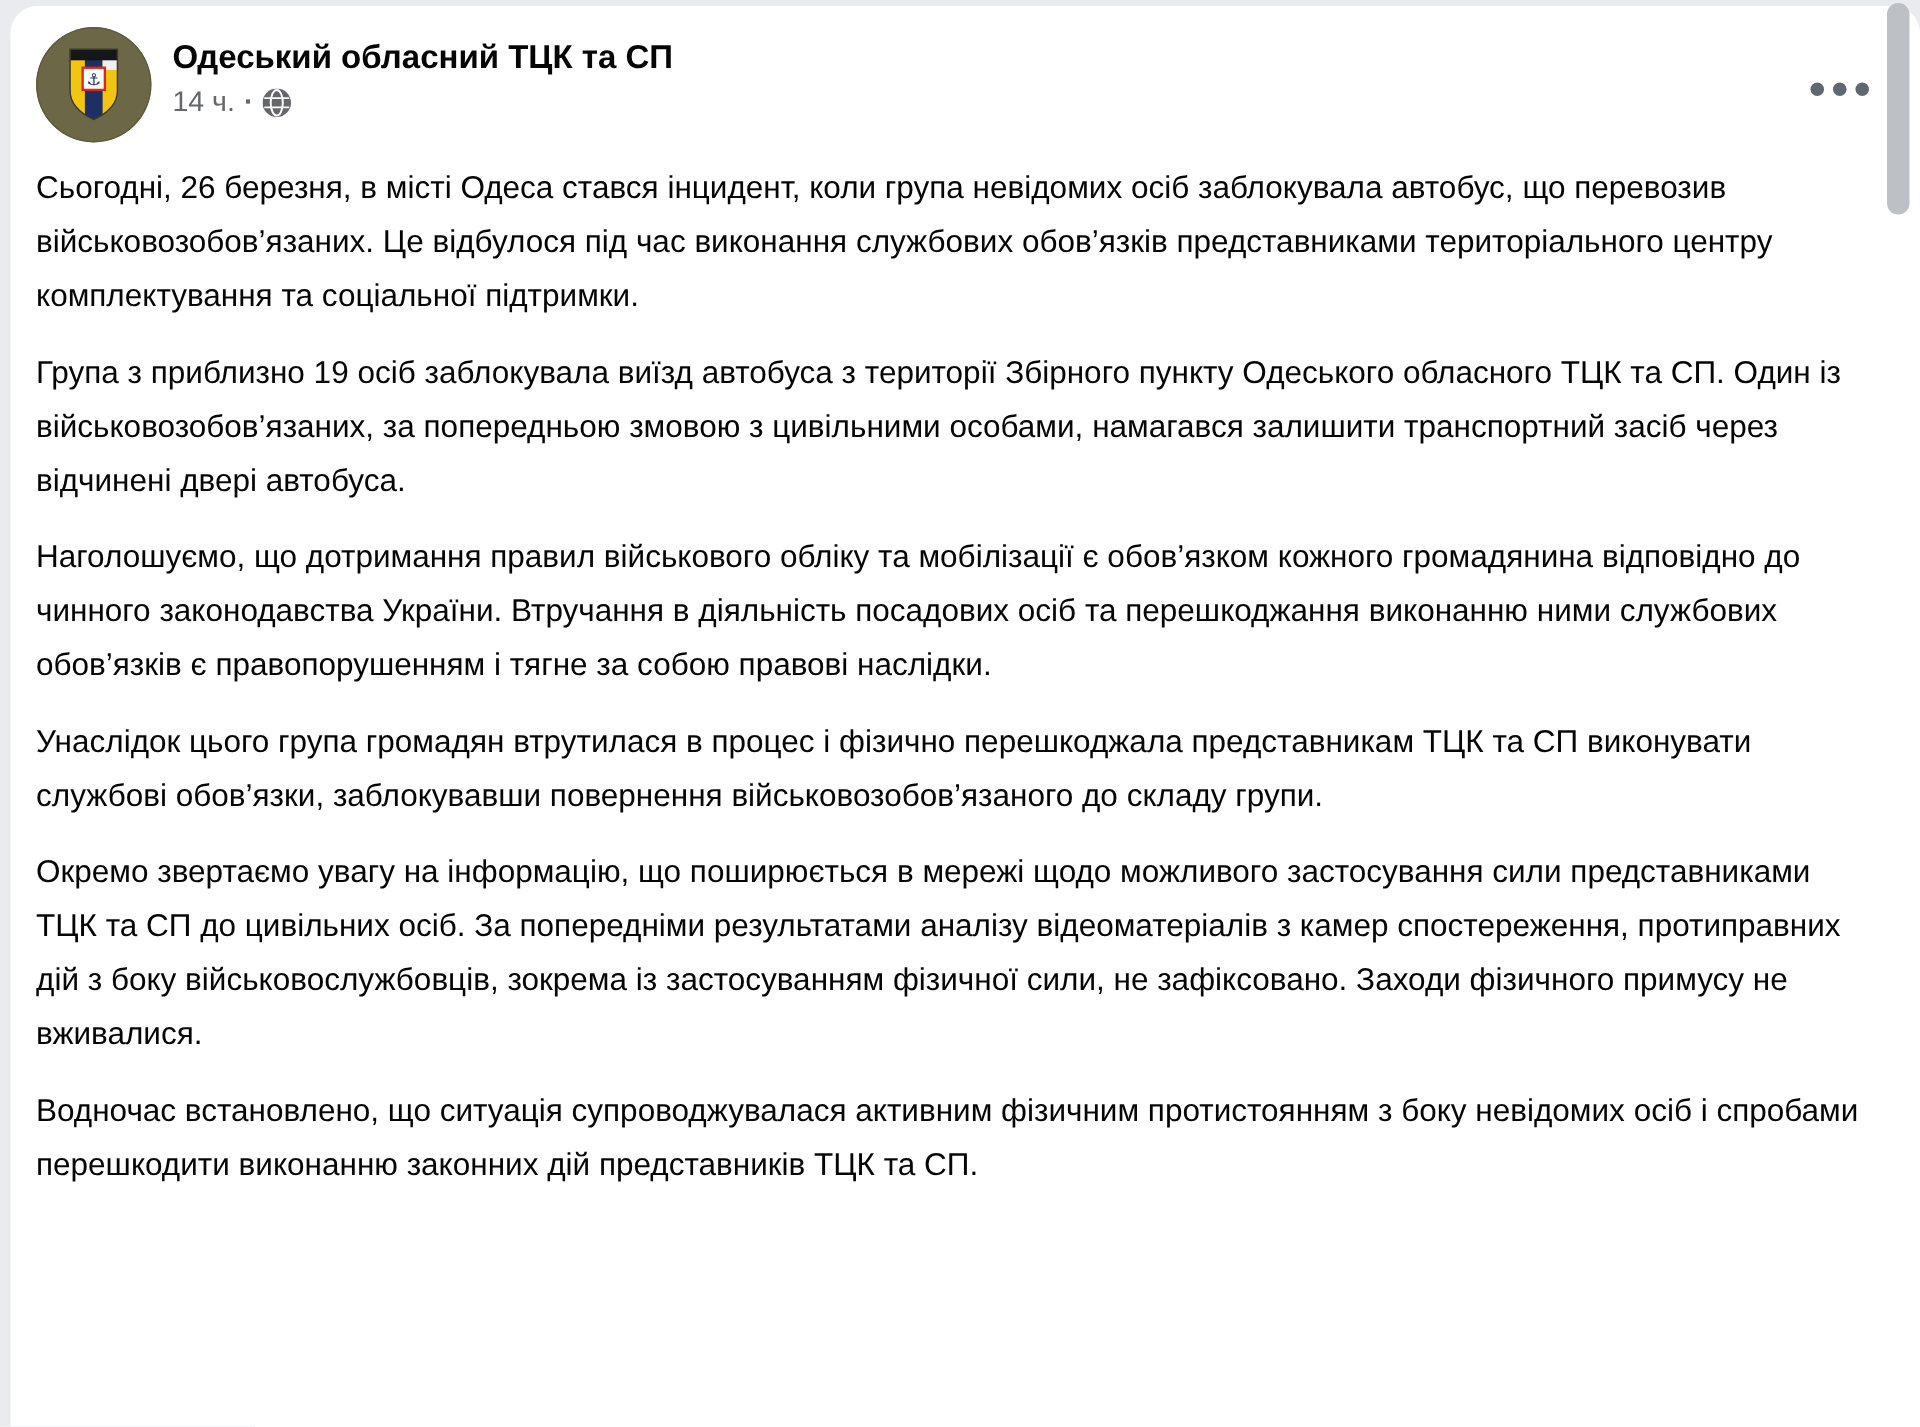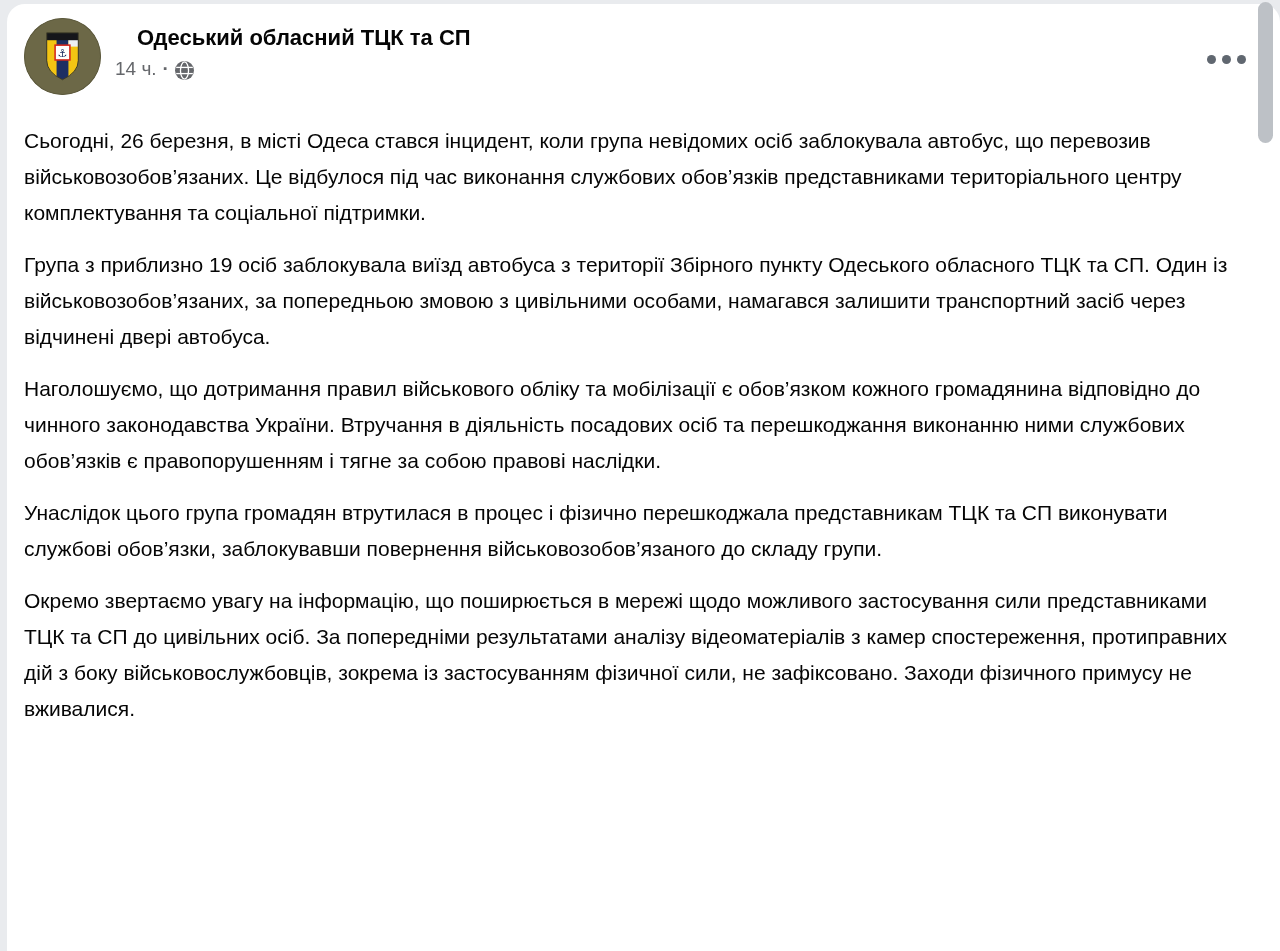--- a/index.html
+++ b/index.html
@@ -39,25 +39,24 @@
     margin-left: 14px;
     padding-top: 6px;
   }
   .page-name {
     font-size: 22px;
     font-weight: 700;
     color: #050505;
     line-height: 28px;
     cursor: pointer;
     display: inline-block;
-    margin-left: 22px;
   }
   .meta {
     display: flex;
-    align-items: flex-end;
+    align-items: flex-start;
     gap: 6px;
     color: #65676B;
     font-size: 19px;
     margin-top: 6px;
   }
   .meta .time { cursor: pointer; }
   .meta .sep { font-weight: 700; }
   .globe { width: 19px; height: 19px; display: block; margin-top: 1px; }
   .menu-btn {
     position: absolute;
@@ -77,21 +76,21 @@
   .menu-btn .dot {
     width: 9px;
     height: 9px;
     border-radius: 50%;
     background: #606770;
   }
   .post-body {
     padding: 12px 28px 0 17px;
   }
   .post-body p {
-    margin: 16px 0 15px 0;
+    margin: 1px 0 15px 0;
     font-size: 21px;
     line-height: 36px;
     color: #050505;
   }
   .scrollbar-thumb {
     position: absolute;
     top: 2px;
     right: 7px;
     width: 15px;
     height: 141px;
@@ -149,17 +148,18 @@
       <span class="dot"></span>
     </button>
   </div>
 
   <div class="post-body">
     <p>Сьогодні, 26 березня, в місті Одеса стався інцидент, коли група невідомих осіб заблокувала автобус, що перевозив військовозобов’язаних. Це відбулося під час виконання службових обов’язків представниками територіального центру комплектування та соціальної підтримки.</p>
     <p>Група з приблизно 19 осіб заблокувала виїзд автобуса з території Збірного пункту Одеського обласного ТЦК та СП. Один із військовозобов’язаних, за попередньою змовою з цивільними особами, намагався залишити транспортний засіб через відчинені двері автобуса.</p>
     <p>Наголошуємо, що дотримання правил військового обліку та мобілізації є обов’язком кожного громадянина відповідно до чинного законодавства України. Втручання в діяльність посадових осіб та перешкоджання виконанню ними службових обов’язків є правопорушенням і тягне за собою правові наслідки.</p>
     <p>Унаслідок цього група громадян втрутилася в процес і фізично перешкоджала представникам ТЦК та СП виконувати службові обов’язки, заблокувавши повернення військовозобов’язаного до складу групи.</p>
     <p>Окремо звертаємо увагу на інформацію, що поширюється в мережі щодо можливого застосування сили представниками ТЦК та СП до цивільних осіб. За попередніми результатами аналізу відеоматеріалів з камер спостереження, протиправних дій з боку військовослужбовців, зокрема із застосуванням фізичної сили, не зафіксовано. Заходи фізичного примусу не вживалися.</p>
+    <p>Водночас встановлено, що ситуація супроводжувалася активним фізичним протистоянням з боку невідомих осіб і спробами перешкодити виконанню законних дій представників ТЦК та СП.</p>
   </div>
 
 </div>
 
 <div class="scrollbar-thumb"></div>
 
 </body></html>

